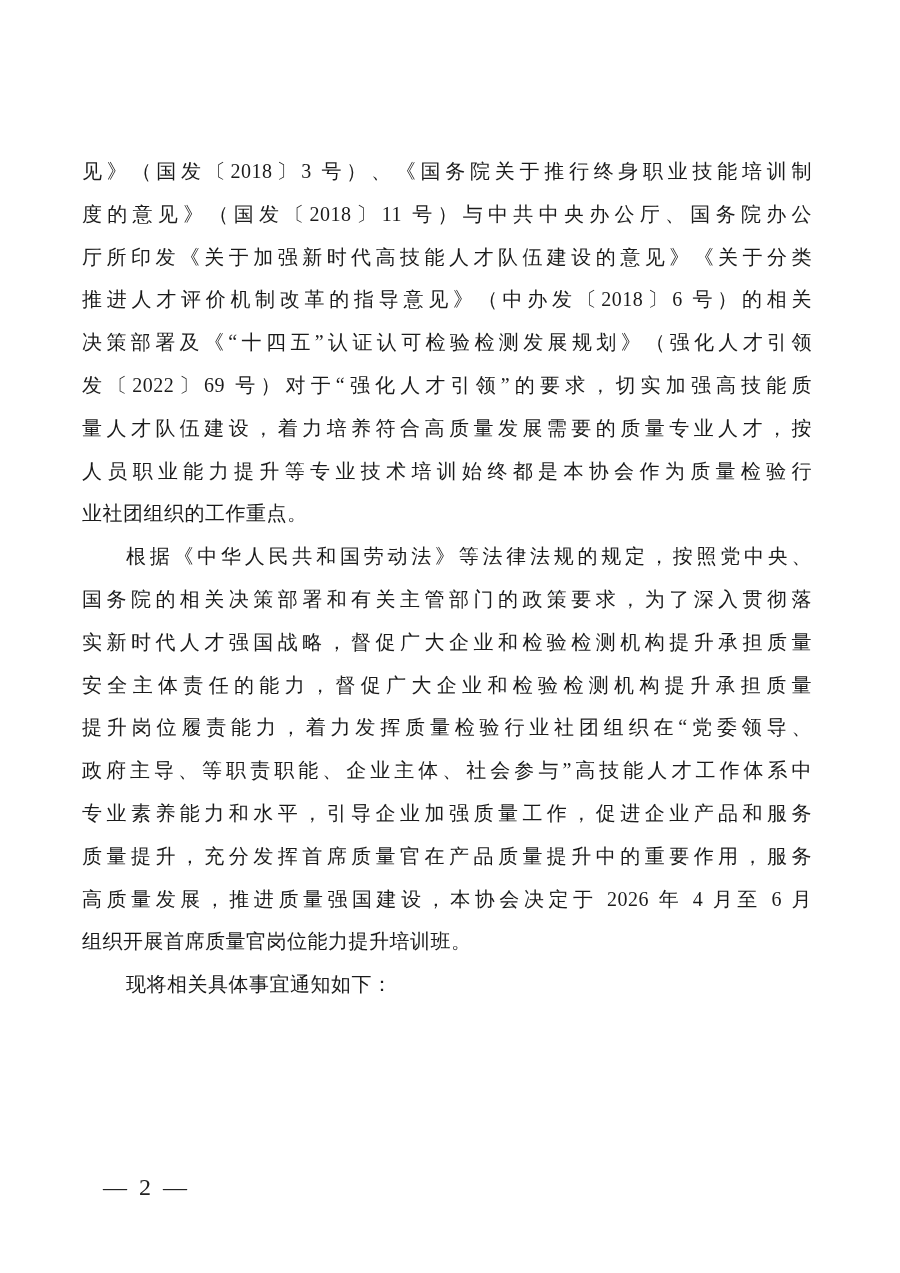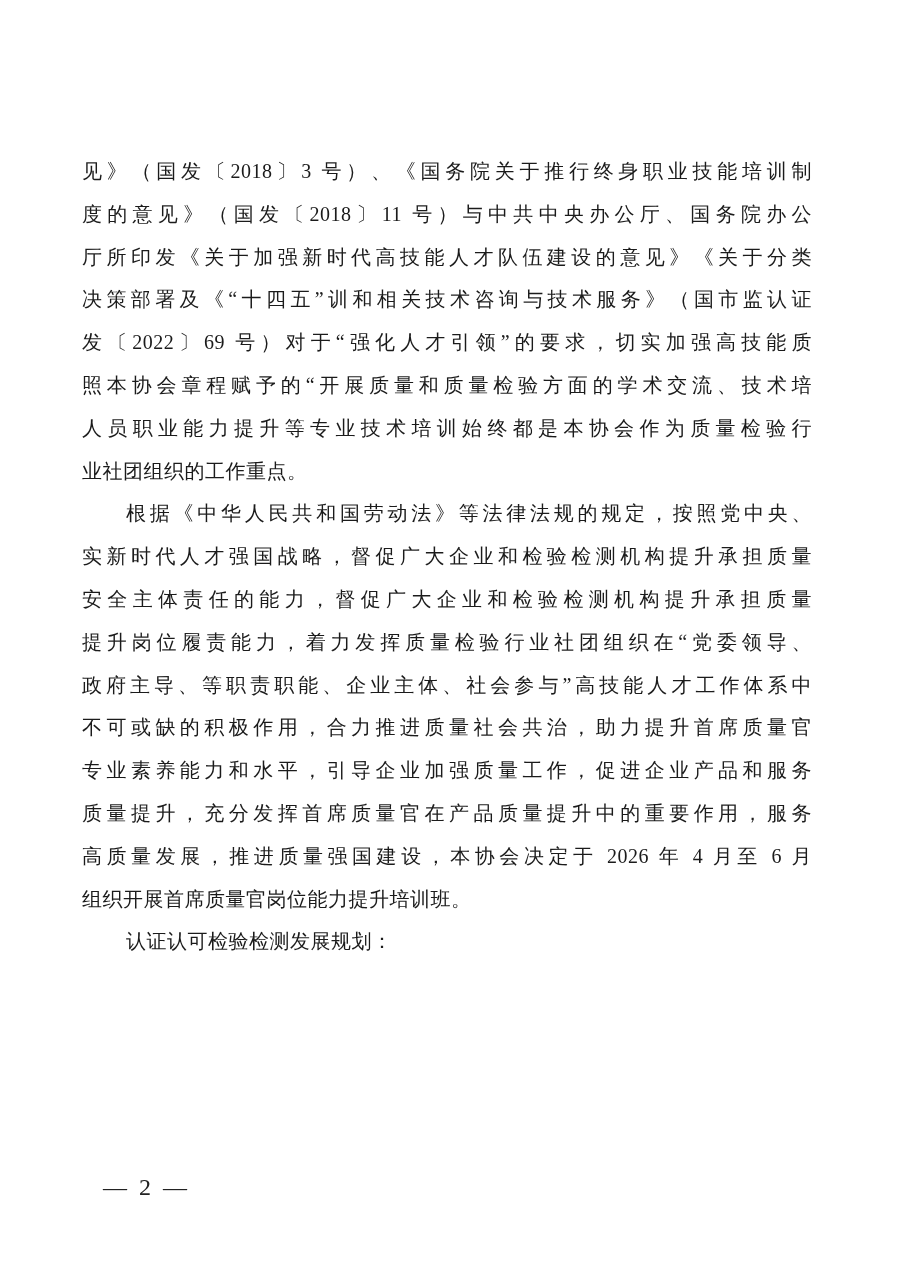--- a/index.html
+++ b/index.html
@@ -49,31 +49,32 @@
   }
 </style>
 </head>
 <body>
 
 <div class="page">
   <div class="doc-body">
       <div class="line fill">见》（国发〔2018〕3 号）、《国务院关于推行终身职业技能培训制</div>
       <div class="line fill">度的意见》（国发〔2018〕11 号）与中共中央办公厅、国务院办公</div>
       <div class="line fill">厅所印发《关于加强新时代高技能人才队伍建设的意见》《关于分类</div>
-      <div class="line fill">决策部署及《“十四五”训和相关技术咨询与技术服务》（国市监认证</div>
+      <div class="line fill">推进人才评价机制改革的指导意见》（中办发〔2018〕6 号）的相关</div>
+      <div class="line fill">决策部署及《“十四五”认证认可检验检测发展规划》（强化人才引领</div>
       <div class="line fill">发〔2022〕69 号）对于“强化人才引领”的要求，切实加强高技能质</div>
-      <div class="line fill">照本协会章程赋予的“开展质量和质量检验方面的学术交流、技术培</div>
+      <div class="line fill">量人才队伍建设，着力培养符合高质量发展需要的质量专业人才，按</div>
       <div class="line fill">人员职业能力提升等专业技术培训始终都是本协会作为质量检验行</div>
       <div class="line">业社团组织的工作重点。</div>
       <div class="line indent fill">根据《中华人民共和国劳动法》等法律法规的规定，按照党中央、</div>
+      <div class="line fill">国务院的相关决策部署和有关主管部门的政策要求，为了深入贯彻落</div>
       <div class="line fill">实新时代人才强国战略，督促广大企业和检验检测机构提升承担质量</div>
       <div class="line fill">安全主体责任的能力，督促广大企业和检验检测机构提升承担质量</div>
       <div class="line fill">提升岗位履责能力，着力发挥质量检验行业社团组织在“党委领导、</div>
       <div class="line fill">政府主导、等职责职能、企业主体、社会参与”高技能人才工作体系中</div>
-      <div class="line fill">不可或缺的积极作用，合力推进质量社会共治，助力提升首席质量官</div>
       <div class="line fill">专业素养能力和水平，引导企业加强质量工作，促进企业产品和服务</div>
       <div class="line fill">质量提升，充分发挥首席质量官在产品质量提升中的重要作用，服务</div>
       <div class="line fill">高质量发展，推进质量强国建设，本协会决定于 2026 年 4 月至 6 月</div>
       <div class="line">组织开展首席质量官岗位能力提升培训班。</div>
-      <div class="line indent">认证认可检验检测发展规划：</div>
+      <div class="line indent">现将相关具体事宜通知如下：</div>
     </div>
   <div class="page-number">— 2 —</div>
 </div>
 
 </body></html>

